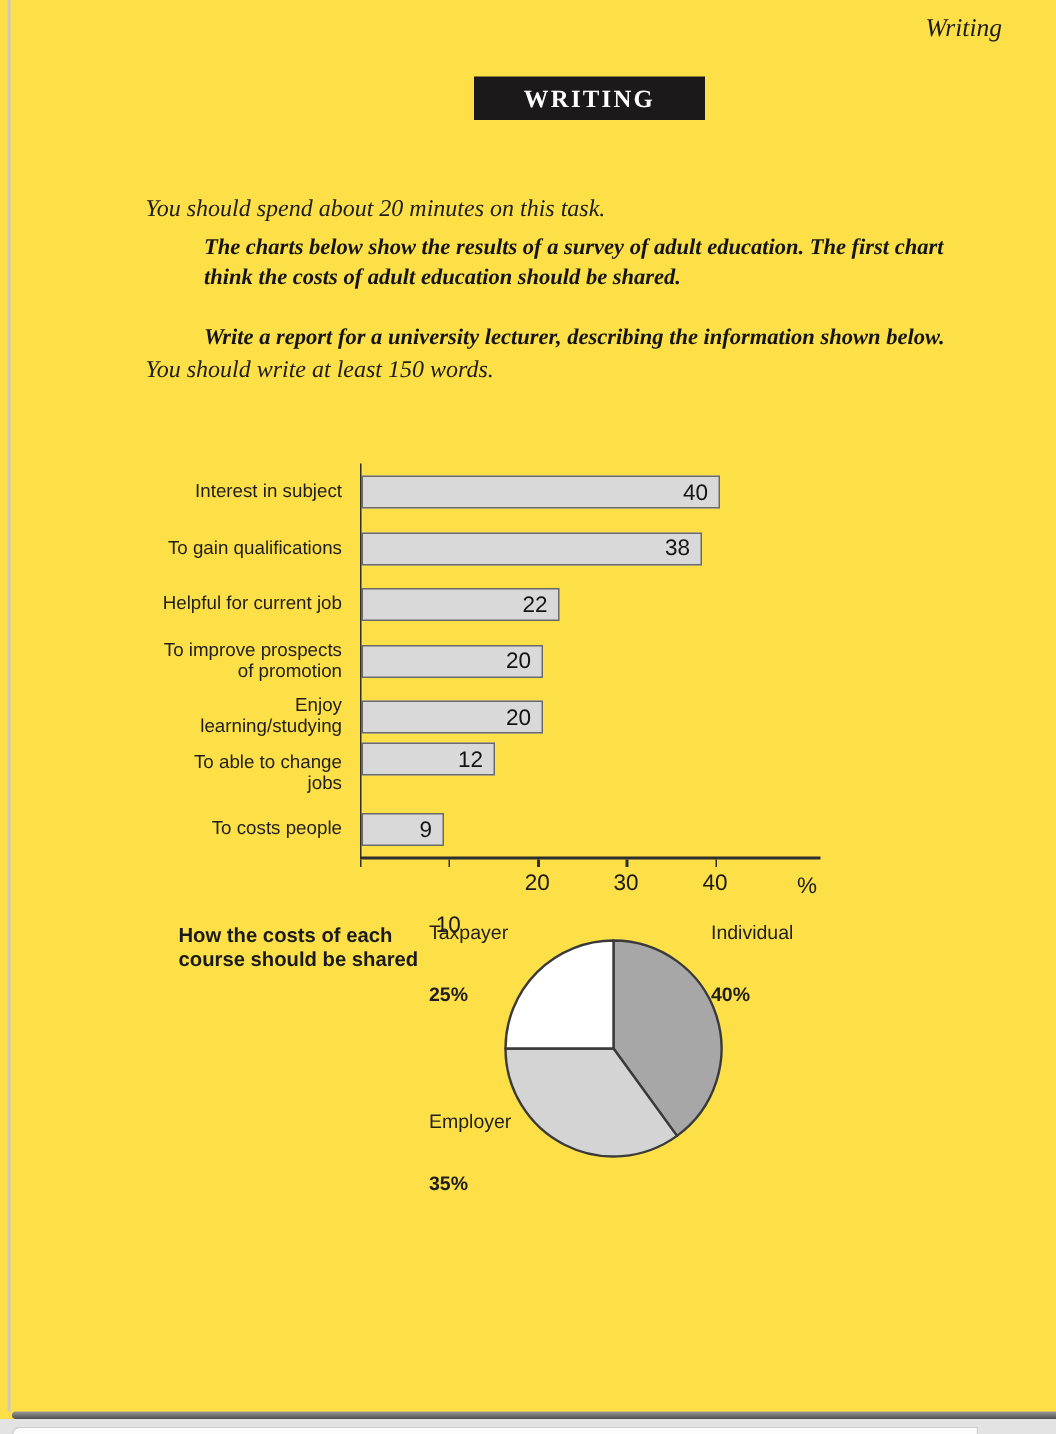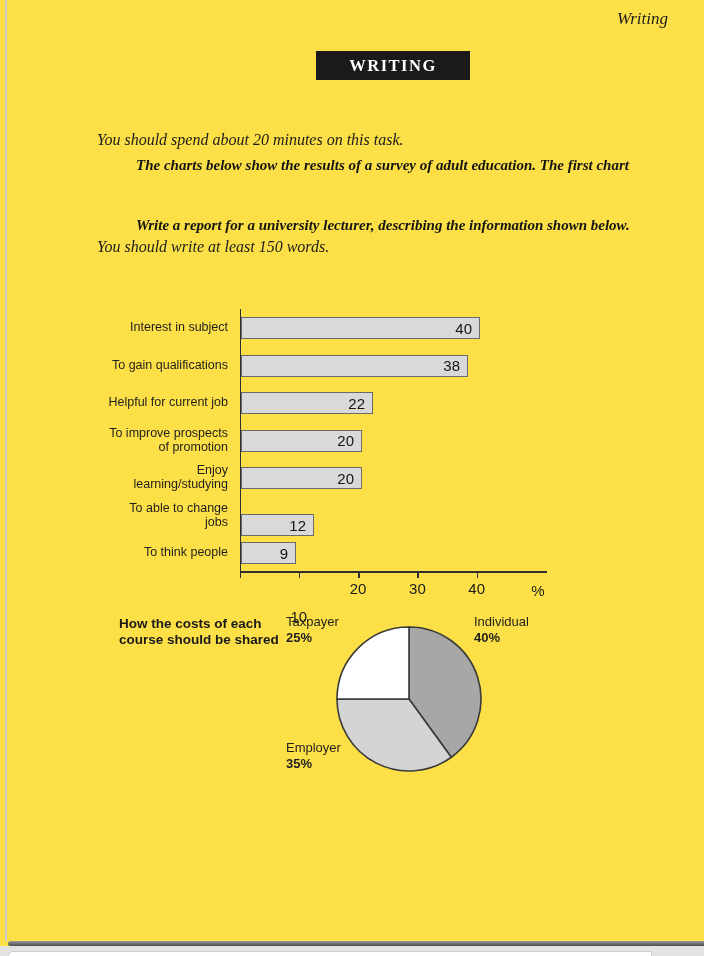--- a/index.html
+++ b/index.html
@@ -79,41 +79,42 @@
   .tick-label{position:absolute;top:580px;transform:translateX(-50%);font-size:15px;color:#1a1a1a;}
   .pct-axis-label{position:absolute;left:538px;top:582px;transform:translateX(-50%);font-size:15px;color:#1a1a1a;font-family:"Liberation Sans", sans-serif;}
   
   .piechart, .piechart *{font-family:"Liberation Sans", sans-serif;}
   .pie-svg{position:absolute;left:334px;top:624px;}
   .pie-title{
     position:absolute;left:119px;top:616px;
     font-size:13.5px;font-weight:bold;line-height:16px;color:#1a1a1a;
   }
   .pie-label{position:absolute;font-size:13px;line-height:16px;color:#1e1e1e;}
-  .pie-label .pct{font-weight:bold;}
+  .pie-label .pct{font-weight:bold;margin-top:25px;}
   .lbl-taxpayer{left:286px;top:614px;}
   .lbl-individual{left:474px;top:614px;}
   .lbl-employer{left:286px;top:740px;}
 </style>
 </head>
 <body>
 
 <div class="page">
 
   <div class="running-head">Writing</div>
 
   <div class="banner">
     <span>WRITING</span>
   </div>
 
 
   <div class="time-note">You should spend about 20 minutes on this task.</div>
 
   <div class="prompt">
     <div>The charts below show the results of a survey of adult education. The first chart</div>
+    <div>think the costs of adult education should be shared.</div>
   </div>
 
   <div class="report-line">Write a report for a university lecturer, describing the information shown below.</div>
 
   <div class="word-note">You should write at least 150 words.</div>
 
   <div class="barchart">
     <div id="bar-rows">
         <div class="bar-cat-label" style="top: 310px; height: 34px;">
           <div>Interest in subject</div>
@@ -144,25 +145,25 @@
           <div>Enjoy</div>
           <div>learning/studying</div>
         </div>
         <div class="bar" style="top: 467px; left: 241px; width: 119px; background: rgb(217, 217, 217); border-color: rgb(106, 106, 106);">
           <span class="bar-value">20</span>
         </div>
         <div class="bar-cat-label" style="top: 497.5px; height: 34px;">
           <div>To able to change</div>
           <div>jobs</div>
         </div>
-        <div class="bar" style="top: 514px; left: 241px; width: 71px; background: rgb(217, 217, 217); border-color: rgb(106, 106, 106);">
+        <div class="bar" style="top: 495px; left: 241px; width: 71px; background: rgb(217, 217, 217); border-color: rgb(106, 106, 106); padding-left: 16px;">
           <span class="bar-value">12</span>
         </div>
         <div class="bar-cat-label" style="top: 535px; height: 34px;">
-          <div>To think people</div>
+          <div>To costs people</div>
         </div>
         <div class="bar" style="top: 542px; left: 241px; width: 53px; background: rgb(217, 217, 217); border-color: rgb(106, 106, 106);">
           <span class="bar-value">9</span>
         </div>
       </div>
     <div class="axis-v"></div>
     <div class="axis-h"></div>
     <div id="bar-ticks">
         <div class="tick-mark" style="left: 239.5px;"></div>
         <div class="tick-mark" style="left: 298.8px;"></div>

